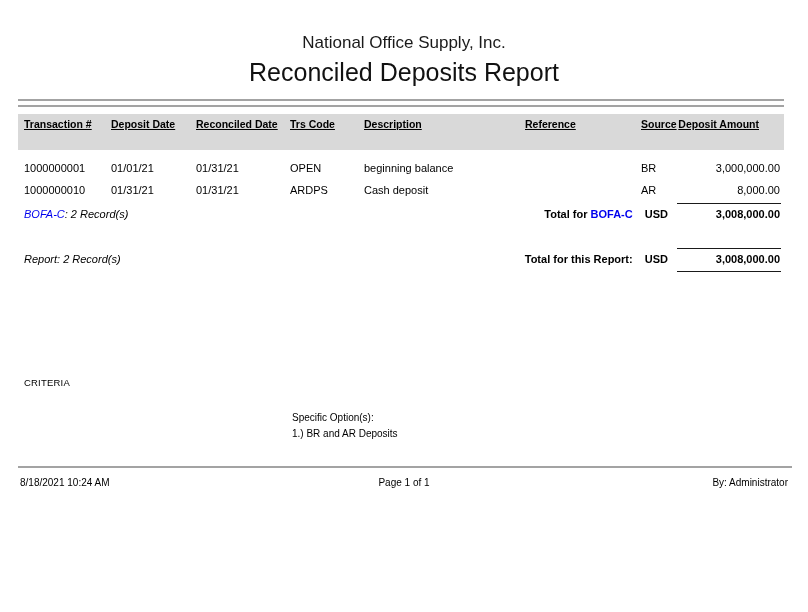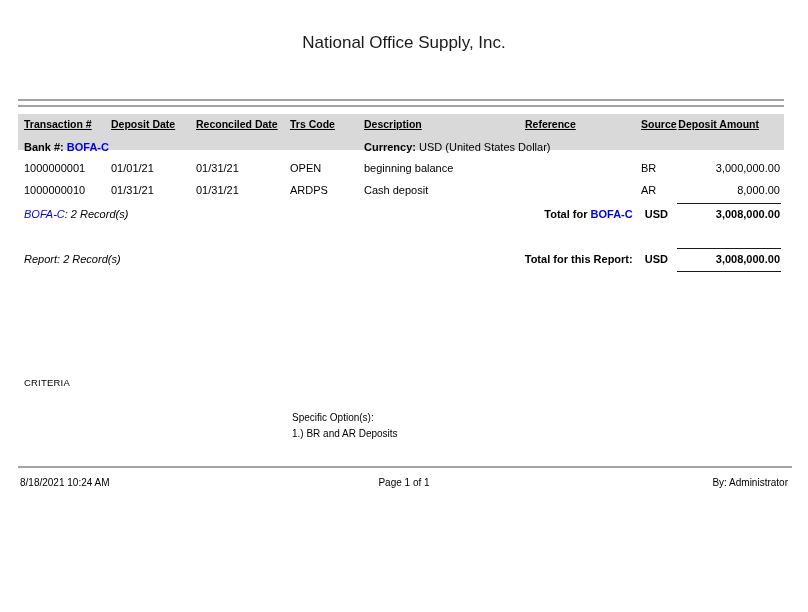--- a/index.html
+++ b/index.html
@@ -54,44 +54,35 @@
   .f-left{position:absolute; left:20px; top:0; white-space:nowrap;}
   .f-center{position:absolute; left:0; top:0; width:100%; text-align:center;}
   .f-right{position:absolute; right:20px; top:0; white-space:nowrap;}
 </style>
 </head>
 <body>
 
 <div class="page">
 
   <div class="company">National Office Supply, Inc.</div>
+  <div class="title">Reconciled Deposits Report</div>
 
   <div class="double-rule"></div>
 
   <div class="thead">
     <span class="th hx-trans">Transaction #</span>
     <span class="th hx-dep">Deposit Date</span>
     <span class="th hx-rec">Reconciled Date</span>
     <span class="th hx-trs">Trs Code</span>
     <span class="th hx-desc">Description</span>
     <span class="th hx-ref">Reference</span>
     <span class="th hx-src">Source</span>
     <span class="th hx-amt">Deposit Amount</span>
   </div>
 
-  <div class="row" style="top:141px">
-    <span class="cell x-trans">
-      <span class="bold">Bank #:</span>
-      <span class="blue bold">BOFA-C</span>
-    </span>
-    <span class="cell x-desc">
-      <span class="bold">Currency:</span>
-      <span>USD (United States Dollar)</span>
-    </span>
-  </div>
 
   <div class="row" style="top:162px">
     <span class="cell x-trans">1000000001</span>
     <span class="cell x-dep">01/01/21</span>
     <span class="cell x-rec">01/31/21</span>
     <span class="cell x-trs">OPEN</span>
     <span class="cell x-desc">beginning balance</span>
     <span class="cell x-src">BR</span>
     <span class="cell x-amt">3,000,000.00</span>
   </div>

